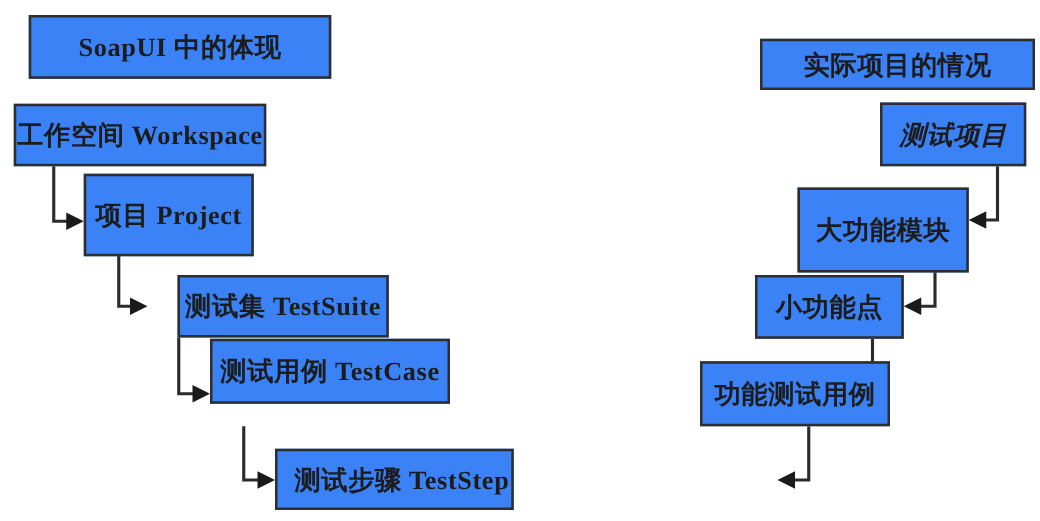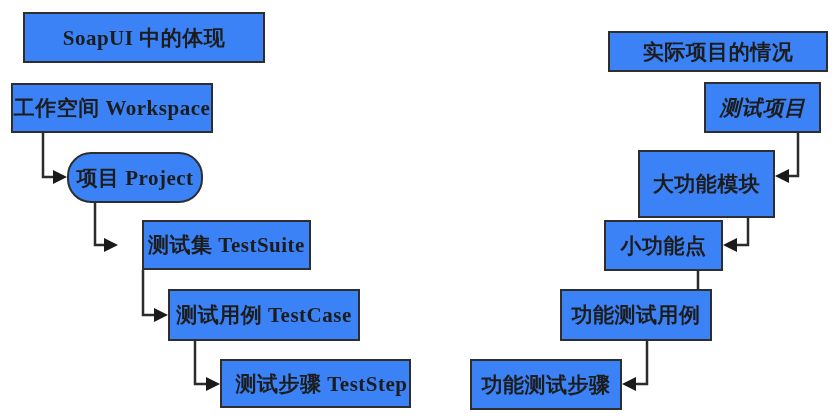--- a/index.html
+++ b/index.html
@@ -66,33 +66,32 @@
       <polygon points="723,245 737,238 737,252"></polygon>
       <polygon points="672,315 686,308 686,322"></polygon>
       <polygon points="622,384 636,377 636,391"></polygon>
     </g>
   </svg>
 
   <div class="node header-node" style="left:23px; top:12px; width:242px; height:51px;">SoapUI 中的体现</div>
 
   <div class="node" style="left:11px; top:83px; width:202px; height:50px;">工作空间 Workspace</div>
 
-  <div class="node" style="left:67px; top:152px; width:136px; height:51px;border-radius:24px;">项目 Project</div>
+  <div class="node" style="left:67px; top:139px; width:136px; height:66px;">项目 Project</div>
 
   <div class="node" style="left:118px; top:220px; width:169px; height:50px;margin-left:24px;">测试集 TestSuite</div>
 
-  <div class="node" style="left:168px; top:289px; width:192px; height:52px;">测试用例 TestCase</div>
+  <div class="node" style="left:168px; top:271px; width:192px; height:52px;">测试用例 TestCase</div>
 
   <div class="node" style="left:220px; top:359px; width:191px; height:49px;padding-left:12px;">测试步骤 TestStep</div>
 
   <div class="node header-node" style="left:608px; top:12px; width:220px; height:41px;margin-top:19px;">实际项目的情况</div>
 
   <div class="node" style="left:704px; top:82px; width:117px; height:51px;font-style:italic;">测试项目</div>
 
   <div class="node" style="left:638px; top:150px; width:137px; height:68px;">大功能模块</div>
 
   <div class="node" style="left:604px; top:220px; width:119px; height:51px;">小功能点</div>
 
   <div class="node" style="left:520px; top:289px; width:152px; height:52px;margin-left:40px;">功能测试用例</div>
 
-  <div class="node" style="left:470px; top:359px; width:152px; height:51px;">功能测试步骤</div>
 
 </div>
 
 </body></html>

